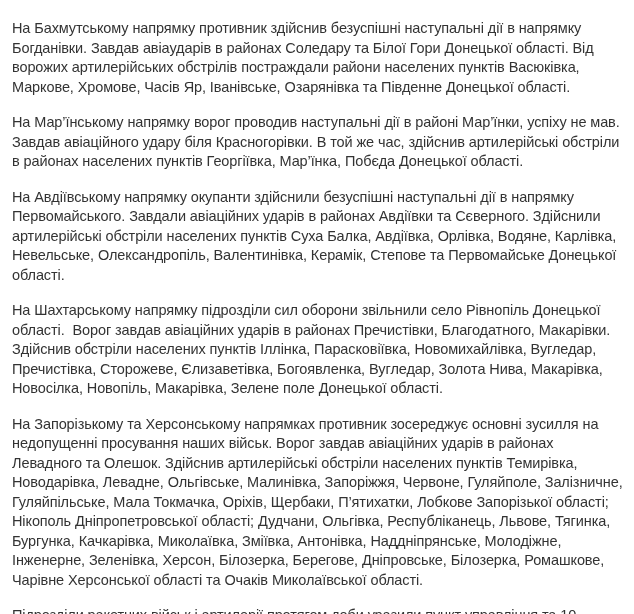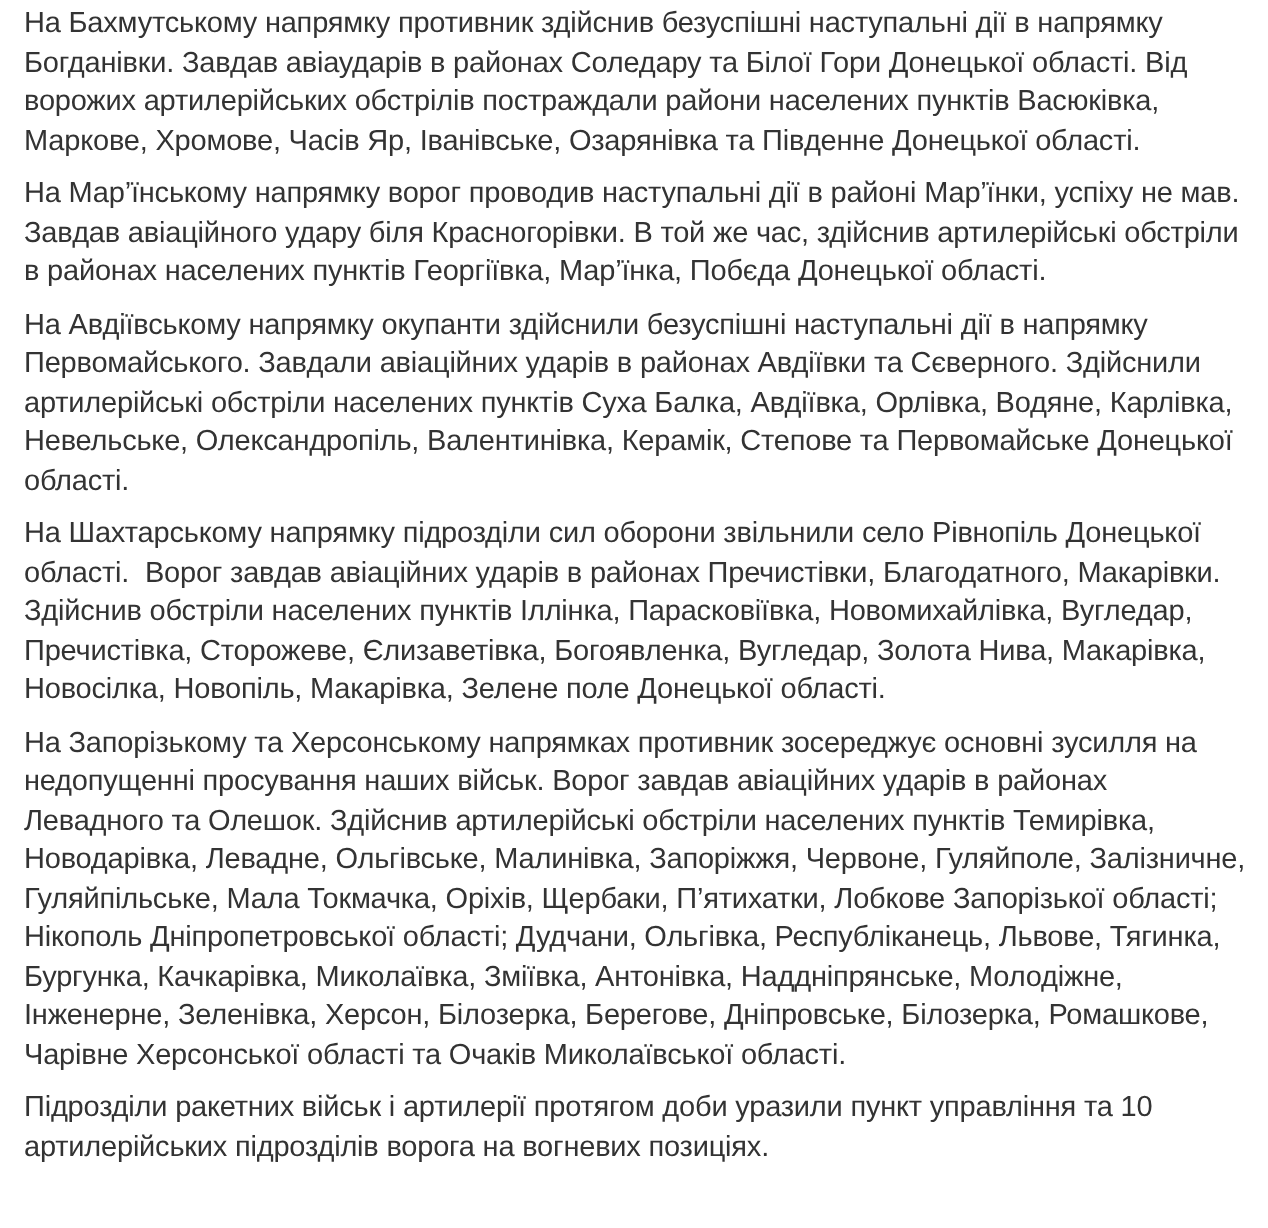--- a/index.html
+++ b/index.html
@@ -14,21 +14,21 @@
     font-family: "Liberation Sans", sans-serif;
   }
   .post-text {
     padding: 3px 10px 0 12px;
     font-size: 14.5px;
     line-height: 19.5px;
     color: #333333;
     letter-spacing: -0.1px;
   }
   .post-text p {
-    margin: 0 0 7px 0;
+    margin: 16px 0 7px 0;
     white-space: pre-wrap;
     font-weight: 400;
   }
 </style>
 </head>
 <body style="background: rgb(255, 255, 255);">
 
 <div class="post-text" style="color: rgb(51, 51, 51);">
   <p>На Бахмутському напрямку противник здійснив безуспішні наступальні дії в напрямку Богданівки. Завдав авіаударів в районах Соледару та Білої Гори Донецької області. Від ворожих артилерійських обстрілів постраждали райони населених пунктів Васюківка, Маркове, Хромове, Часів Яр, Іванівське, Озарянівка та Південне Донецької області.</p>
   <p>На Мар’їнському напрямку ворог проводив наступальні дії в районі Мар’їнки, успіху не мав. Завдав авіаційного удару біля Красногорівки. В той же час, здійснив артилерійські обстріли в районах населених пунктів Георгіївка, Мар’їнка, Побєда Донецької області.</p>

